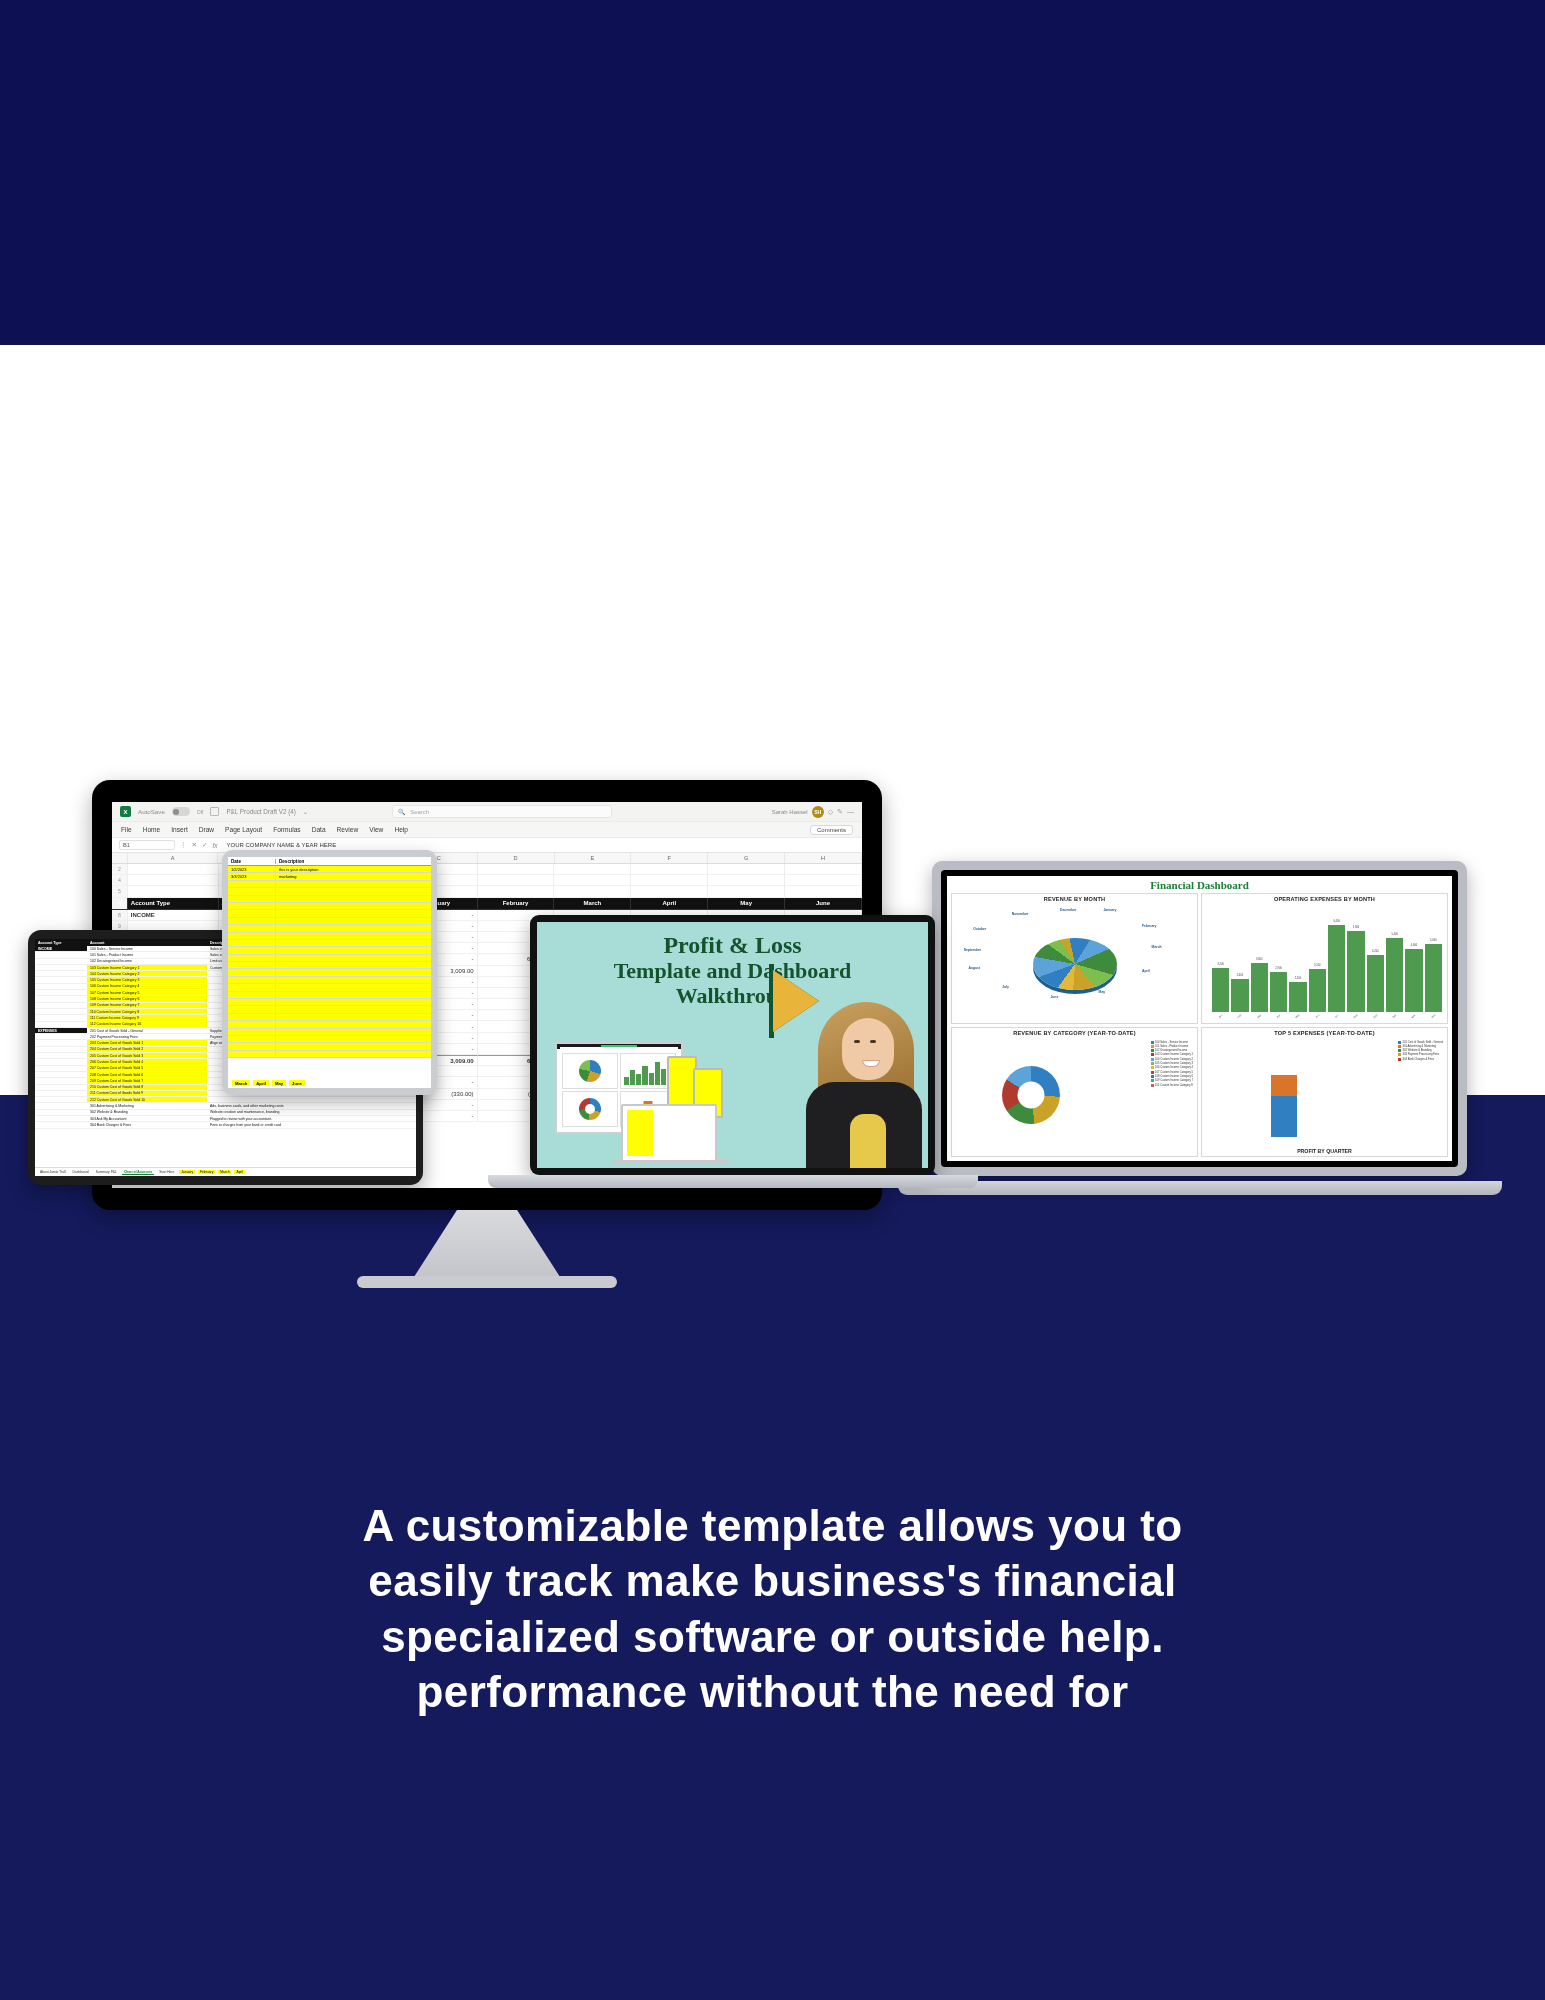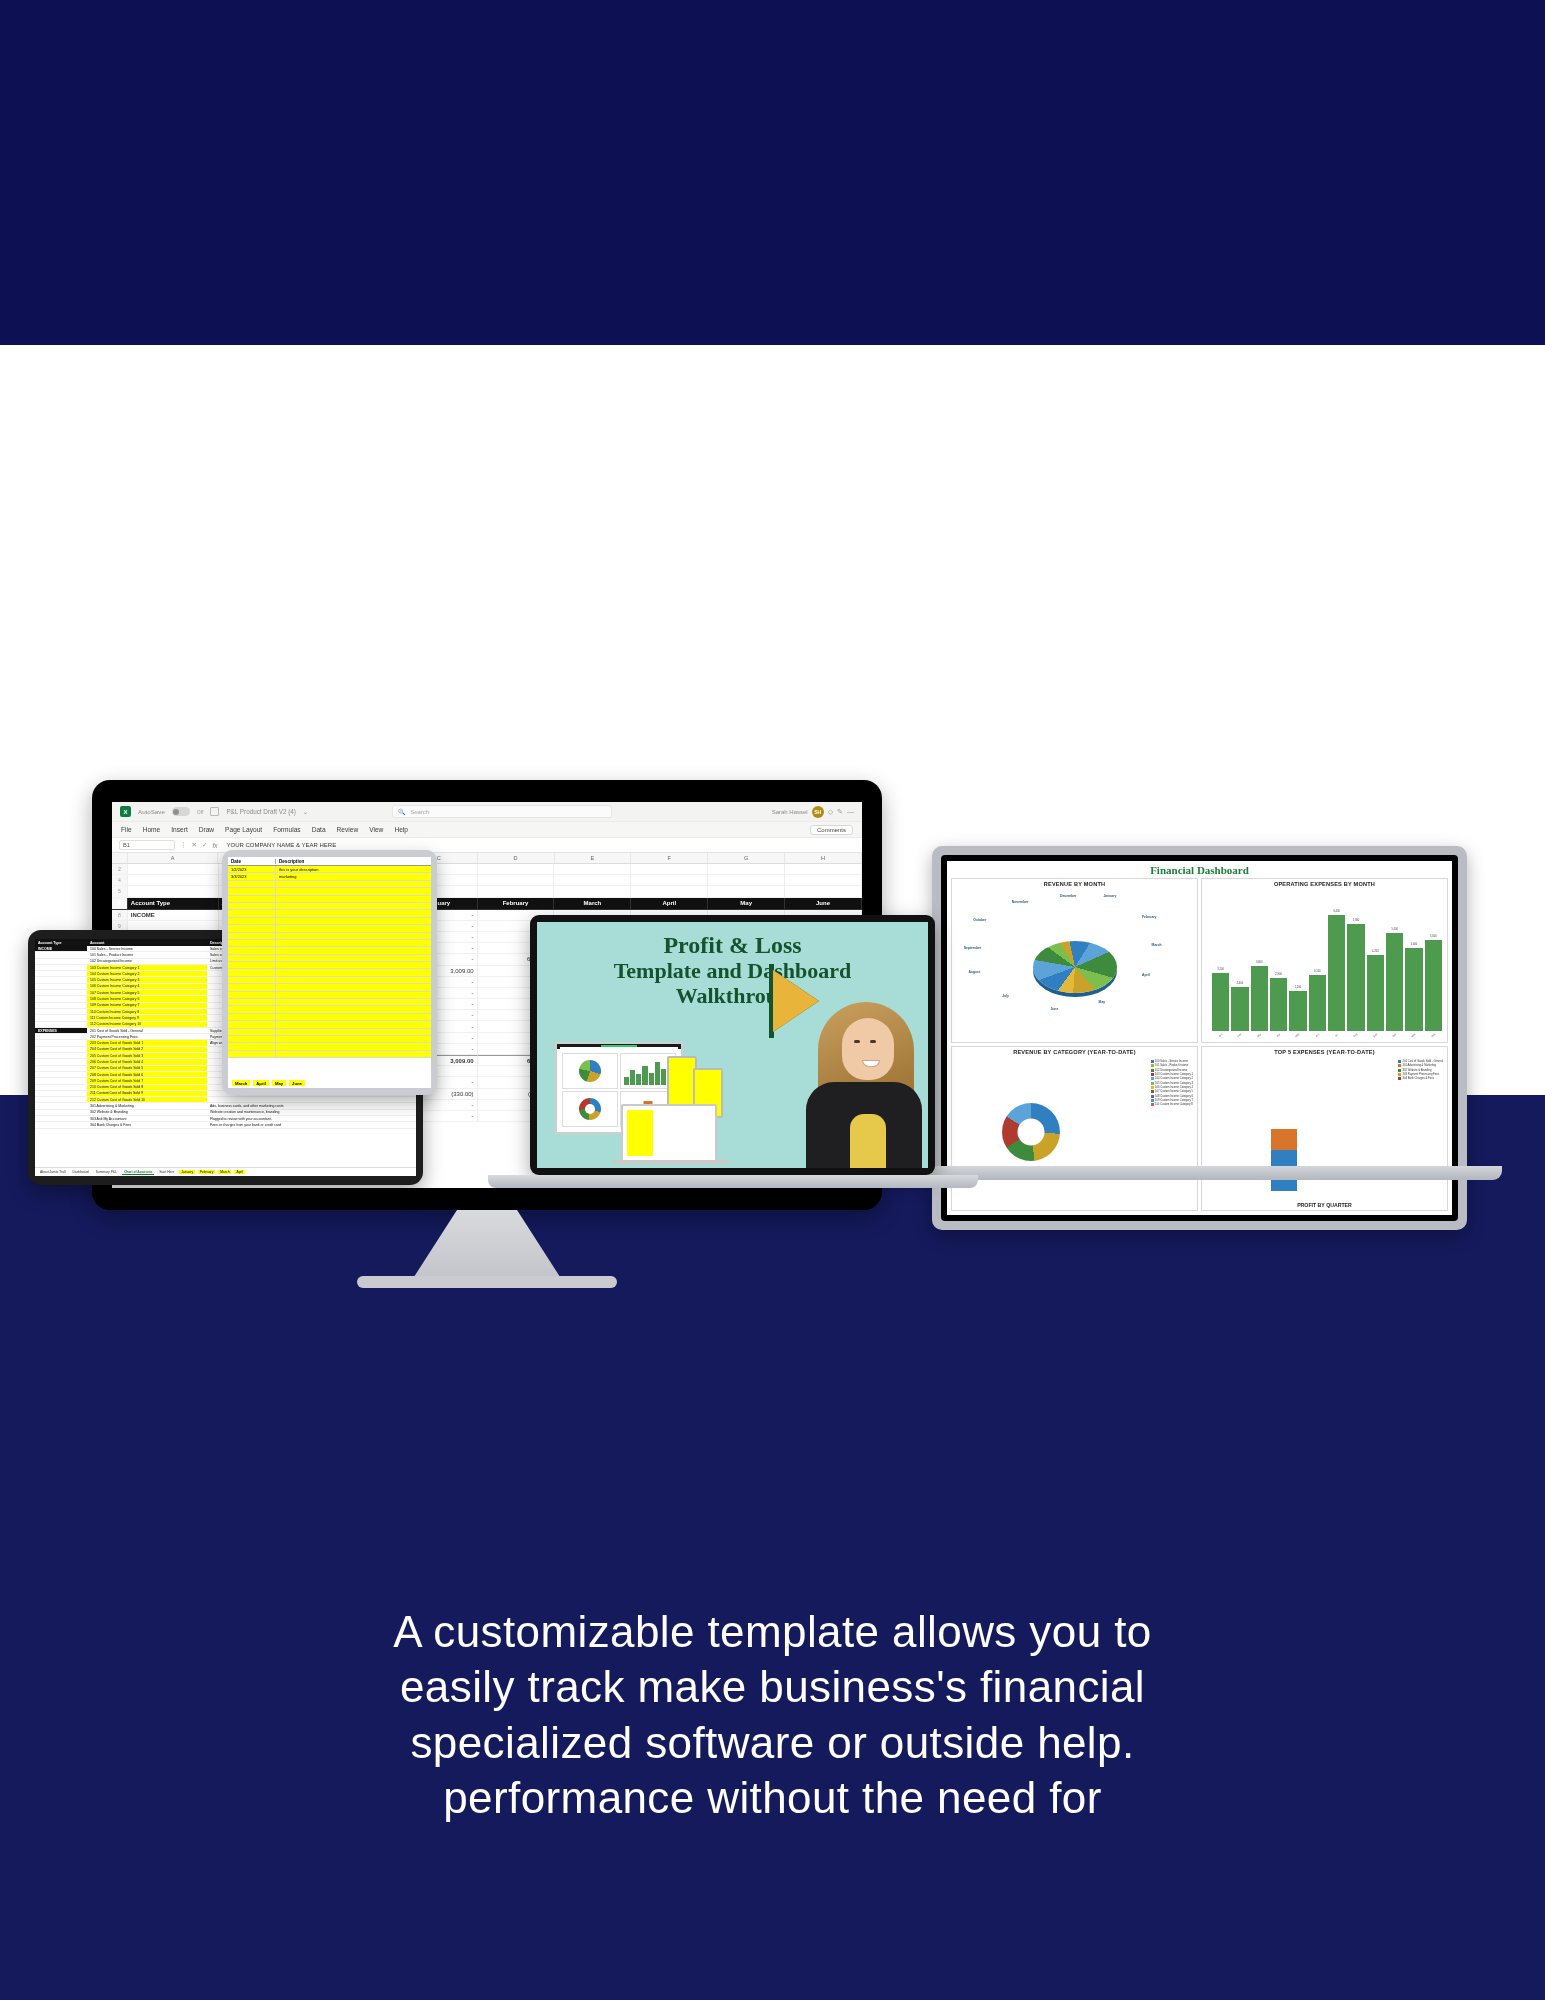--- a/index.html
+++ b/index.html
@@ -31,23 +31,23 @@
     color: #101a5e;
     font-weight: 800;
     font-size: 62px;
     line-height: 1.28;
     letter-spacing: 1.5px;
   }
   .headline .ln { display: block; white-space: nowrap; }
 
   
   .subtext {
-    position: absolute; left: 120px; top: 1604px; width: 1305px;
+    position: absolute; left: 120px; top: 1498px; width: 1305px;
     text-align: center; color: #ffffff;
-    font-weight: 400; font-size: 44px; line-height: 1.26;
+    font-weight: 700; font-size: 44px; line-height: 1.26;
     letter-spacing: 0.4px;
   }
   .subtext .ln { display: block; }
 
   
   .stage { position: absolute; left: 0; top: 760px; width: 1545px; height: 740px; }
 
   
   .imac { position: absolute; left: 92px; top: 20px; width: 790px; height: 430px; }
   .imac-bezel {
@@ -138,21 +138,21 @@
 
   .hdr-row { height: 12px !important; background:#111; }
   .hdr-row > div { color:#fff; font-weight:700; font-size:6px; border-color:#333; }
 
   .sec-row .cA { font-weight:700; }
   .tot-row > div { border-top:1px solid #999; font-weight:600; }
   .ital { font-style: italic; font-weight:700; }
 
   
   .laptop {
-    position: absolute; left: 932px; top: 86px; width: 535px; height: 384px;
+    position: absolute; left: 932px; top: 101px; width: 535px; height: 315px;
   }
   .lt-lid {
     position:absolute; inset:0; background:#b9bcc2; border-radius:10px; padding:9px;
     box-shadow: 0 6px 18px rgba(0,0,0,.3);
   }
   .lt-inner { position:absolute; inset:9px; background:#000; border-radius:4px; padding:6px; }
   .lt-screen { position:absolute; inset:6px; background:#fff; overflow:hidden; }
   .lt-base {
     position:absolute; left:-34px; top:320px; width:604px; height:14px;
     background: linear-gradient(180deg,#d3d6db,#b2b6bd); border-radius: 0 0 9px 9px;

